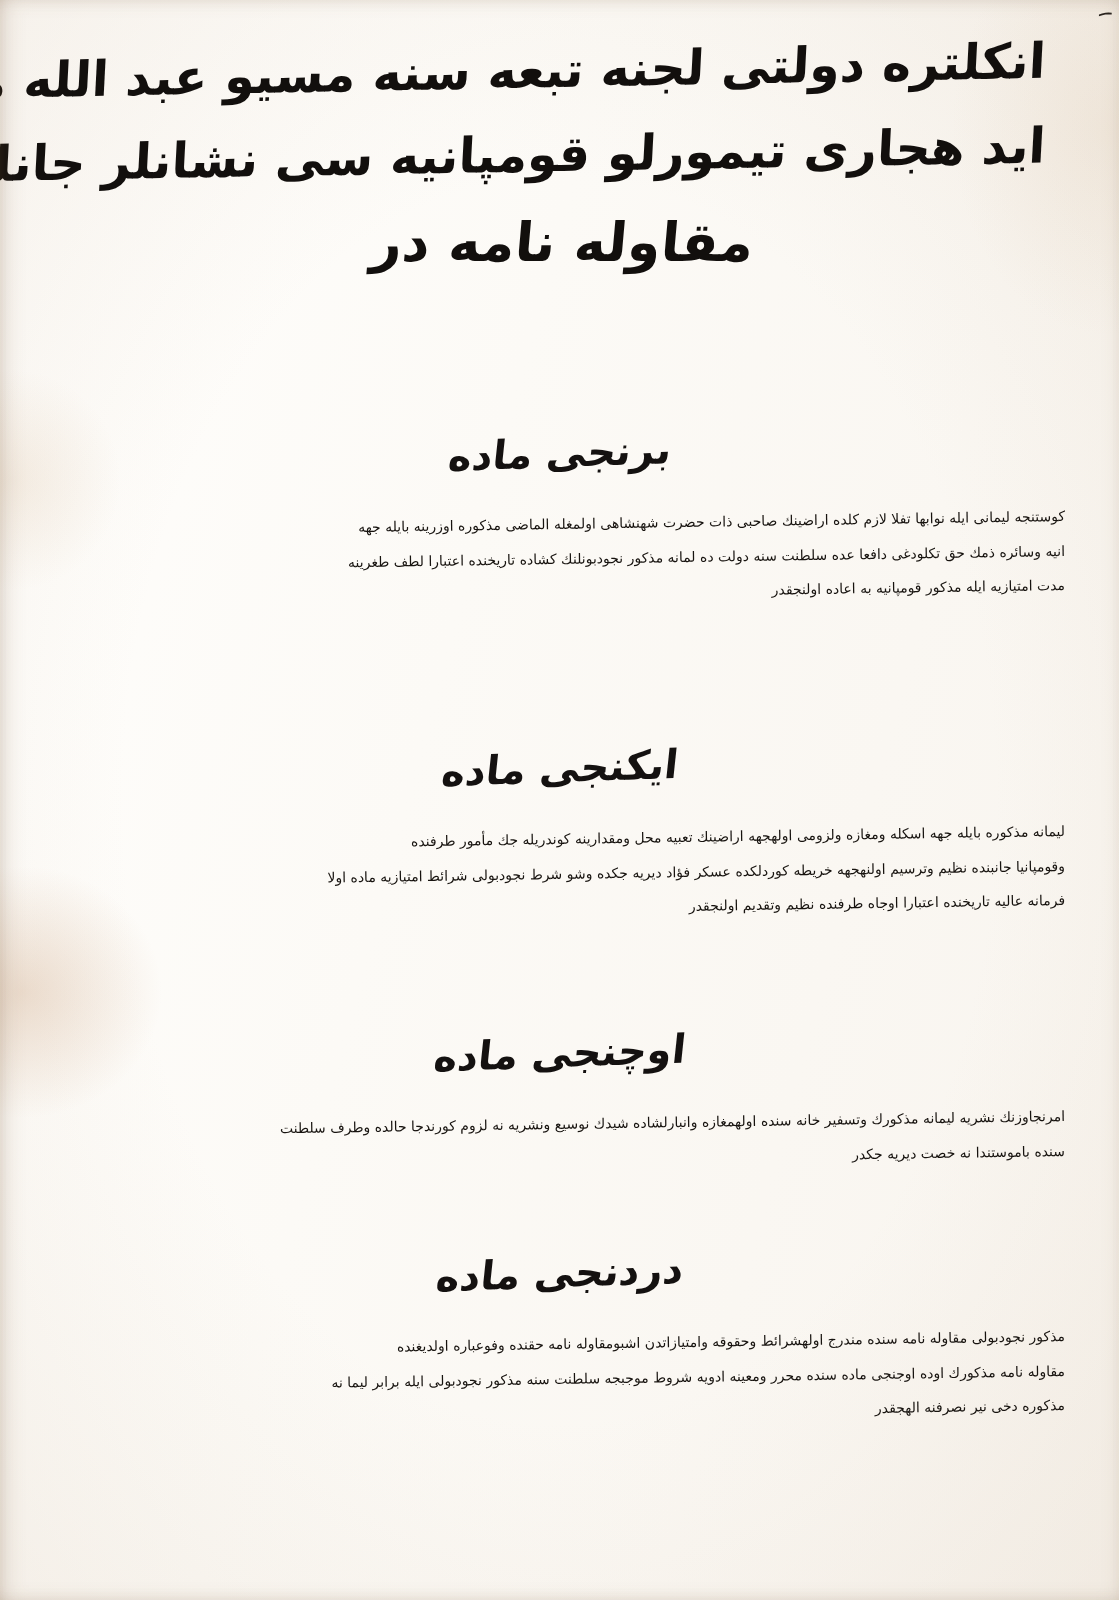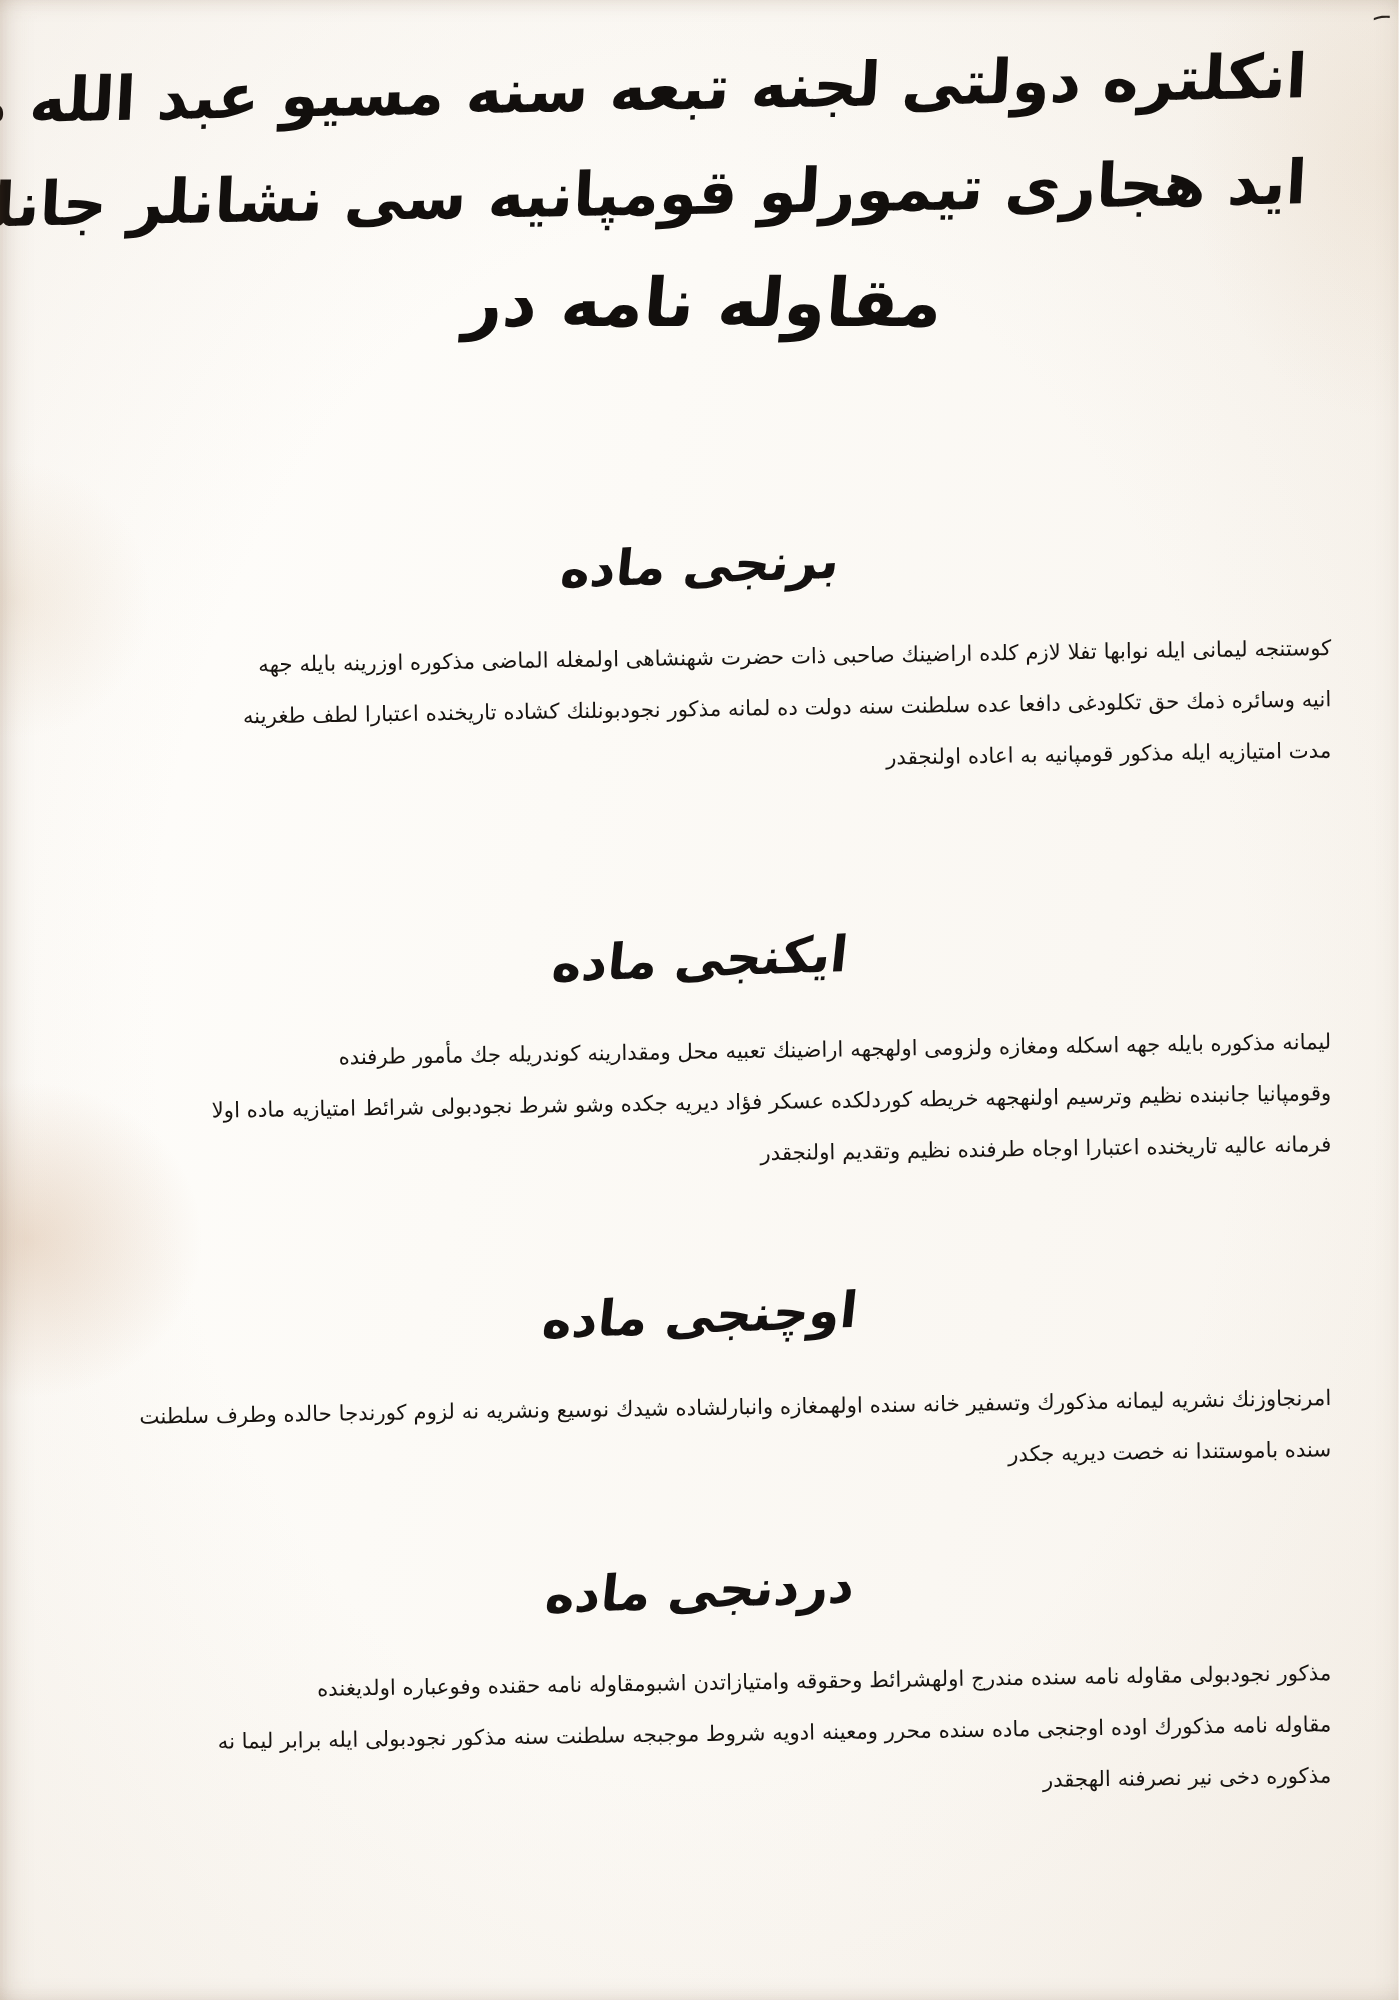--- a/index.html
+++ b/index.html
@@ -98,21 +98,21 @@
     text-align: center;
     font-family: "DejaVu Sans", sans-serif;
     font-size: 40px;
     font-weight: 700;
     color: #141110;
     transform: skewX(-8deg) rotate(-2deg);
     margin-bottom: 26px;
   }
   .article-body {
     font-family: "DejaVu Sans", sans-serif;
-    font-size: 17px;
+    font-size: 14px;
     line-height: 2.05;
     color: #17130f;
     text-align: justify;
     text-align-last: right;
   }
   .article-body .bodyline {
     display: block;
     white-space: nowrap;
     transform: rotate(-0.9deg);
     transform-origin: 100% 50%;

